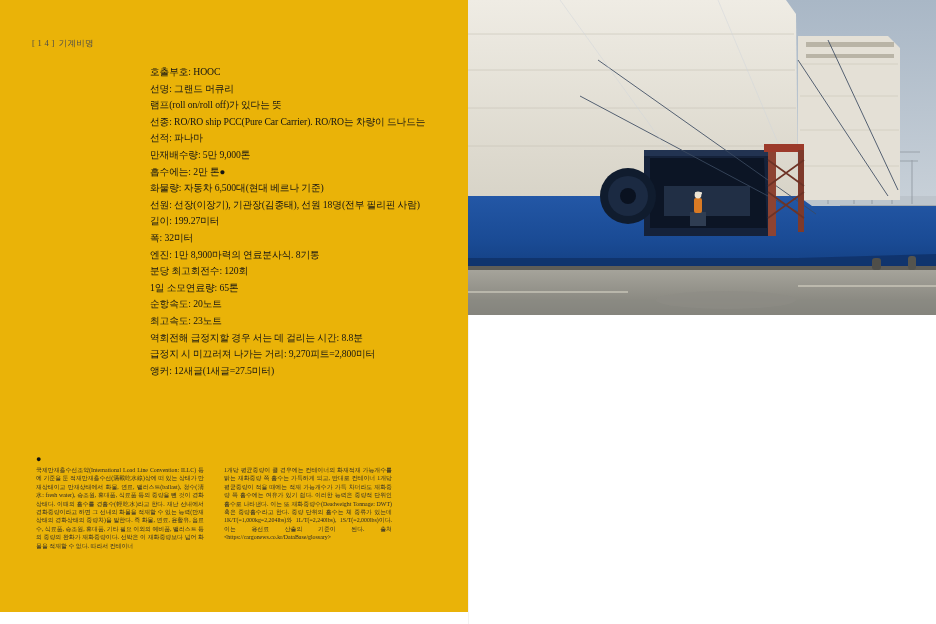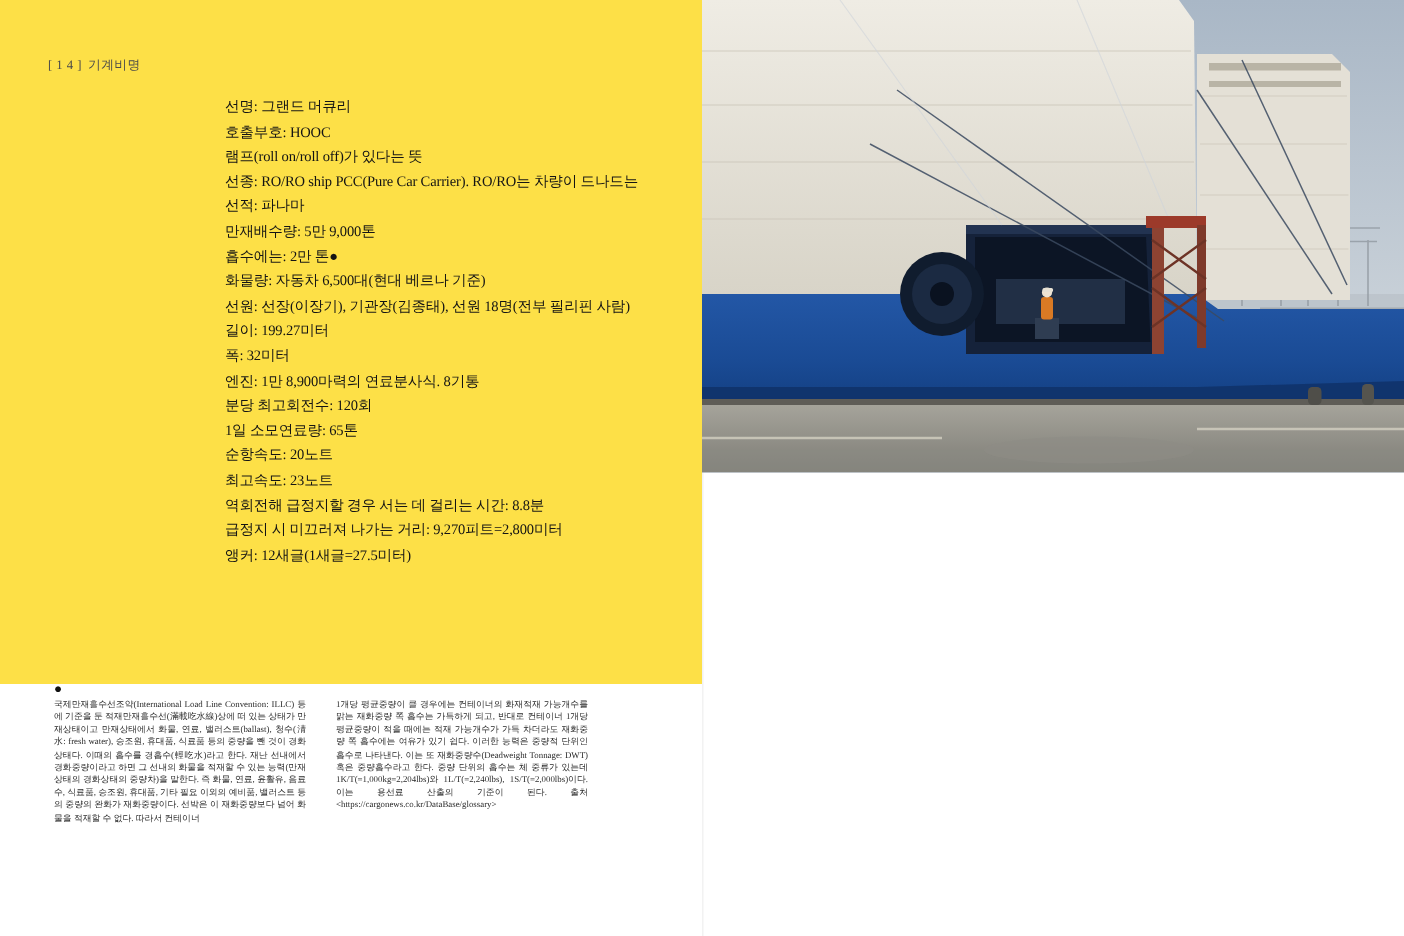--- a/index.html
+++ b/index.html
@@ -18,22 +18,22 @@
   
   .page {
     position: absolute;
     inset: 0;
     display: block;
   }
 
   .left-page {
     position: absolute;
     left: 0; top: 0;
-    width: 468px; height: 456px;
-    background: #fde047;
+    width: 468px; height: 612px;
+    background: #eab308;
   }
 
   .right-page {
     position: absolute;
     left: 468px; top: 0;
     width: 468px; height: 624px;
     background: #ffffff;
   }
 
   
@@ -107,22 +107,22 @@
 
 <div class="page">
 
   <div class="left-page">
 
     <div class="folio">
       <span class="folio-num">[ 1 4 ]</span><span>기계비명</span>
     </div>
 
     <div class="spec-block">
+      <div class="spec-line">호출부호: HOOC</div>
       <div class="spec-line">선명: 그랜드 머큐리</div>
-      <div class="spec-line">호출부호: HOOC</div>
       <div class="spec-line">램프(roll on/roll off)가 있다는 뜻</div>
       <div class="spec-line">선종: RO/RO ship PCC(Pure Car Carrier). RO/RO는 차량이 드나드는</div>
       <div class="spec-line">선적: 파나마</div>
       <div class="spec-line">만재배수량: 5만 9,000톤</div>
       <div class="spec-line">흡수에는: 2만 톤●</div>
       <div class="spec-line">화물량: 자동차 6,500대(현대 베르나 기준)</div>
       <div class="spec-line">선원: 선장(이장기), 기관장(김종태), 선원 18명(전부 필리핀 사람)</div>
       <div class="spec-line">길이: 199.27미터</div>
       <div class="spec-line">폭: 32미터</div>
       <div class="spec-line">엔진: 1만 8,900마력의 연료분사식. 8기통</div>

